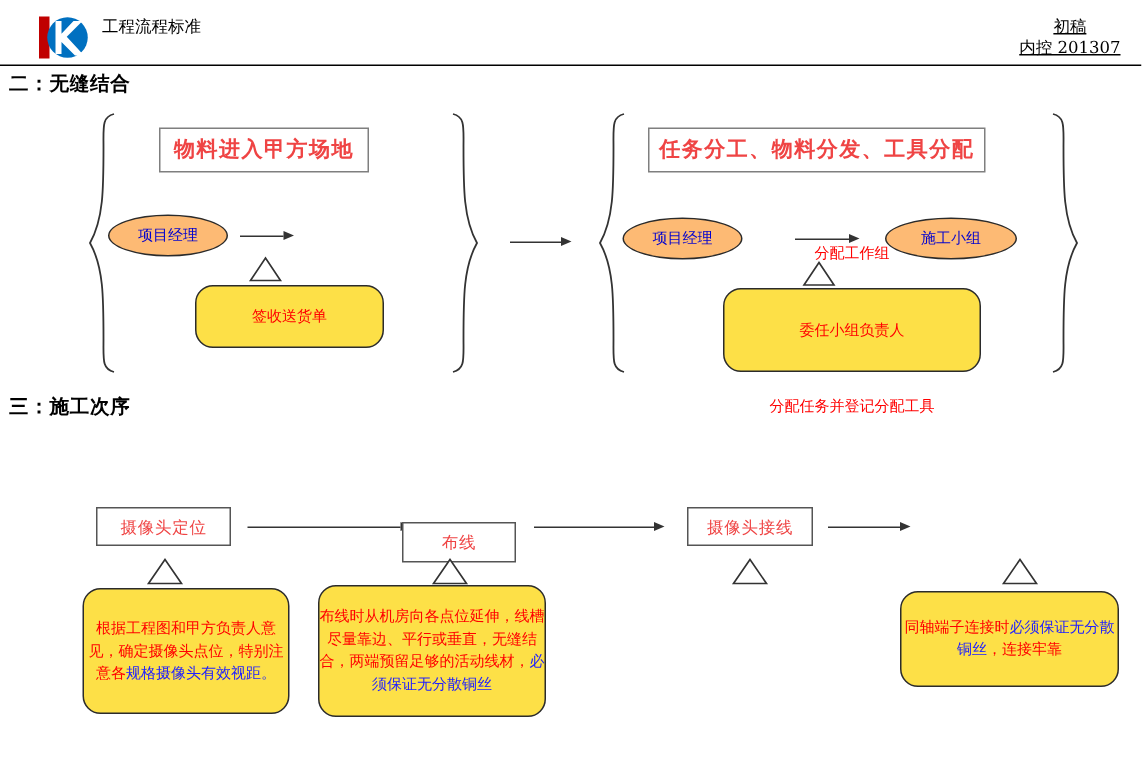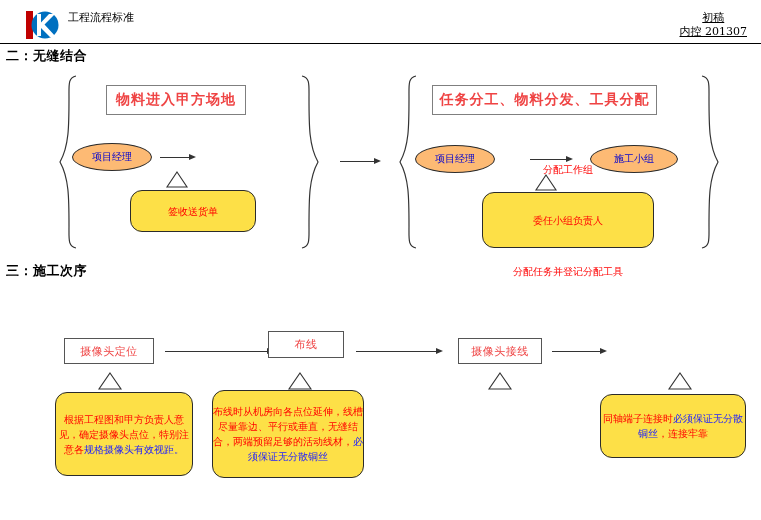--- a/index.html
+++ b/index.html
@@ -233,21 +233,21 @@
     <div>
       <span class="red">根据工程图和甲方负责人意见，确定摄像头点位，特别注意各</span><span class="blue">规格摄像头有效视距。</span><span class="red"></span>
     </div>
   </div>
 
   <div class="arrow" style="left:165px; top:351px; width:110px;">
     <div class="line" style="width:102px;"></div>
     <div class="head" style="left:102px;"></div>
   </div>
 
-  <div class="rect thin" style="left:268px; top:331px; width:76px; height:27px;">布线</div>
+  <div class="rect thin" style="left:268px; top:348px; width:76px; height:27px;">布线</div>
 
   <div class="tri" style="left:288px; top:372px;">
     <svg width="24" height="18" viewBox="0 0 24 18">
       <path d="M12 1 L23 17 L1 17 Z" fill="#fff" stroke="#333" stroke-width="1.1"></path>
     </svg>
   </div>
 
   <div class="roundbox" style="left:212px; top:390px; width:152px; height:88px;">
     <div>
       <span class="red">布线时从机房向各点位延伸，线槽尽量靠边、平行或垂直，无缝结合，两端预留足够的活动线材，</span><span class="blue">必须保证无分散铜丝</span><span class="red"></span>

